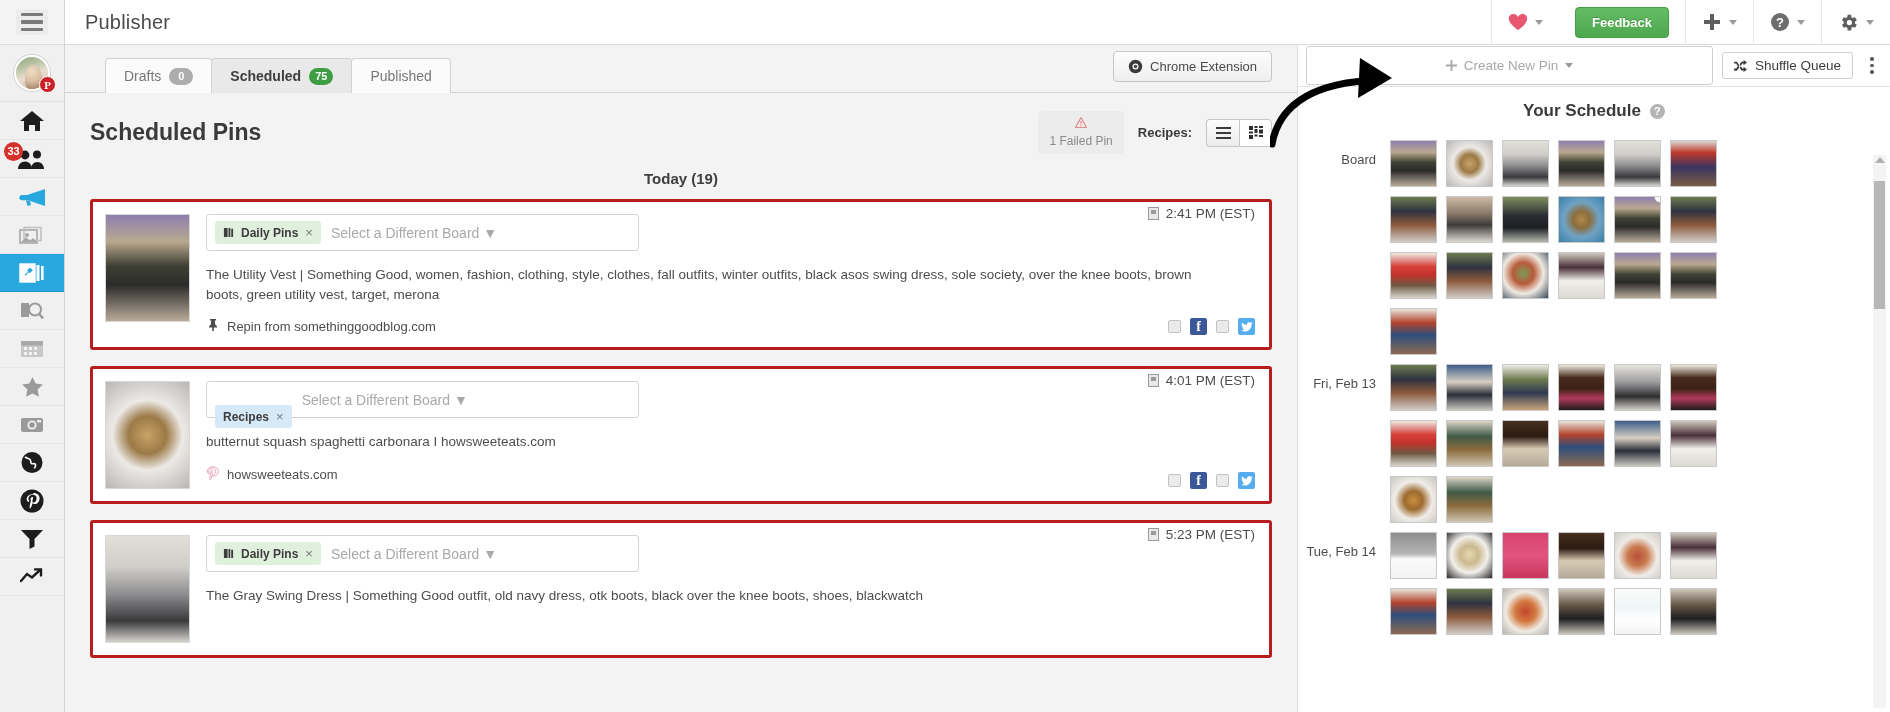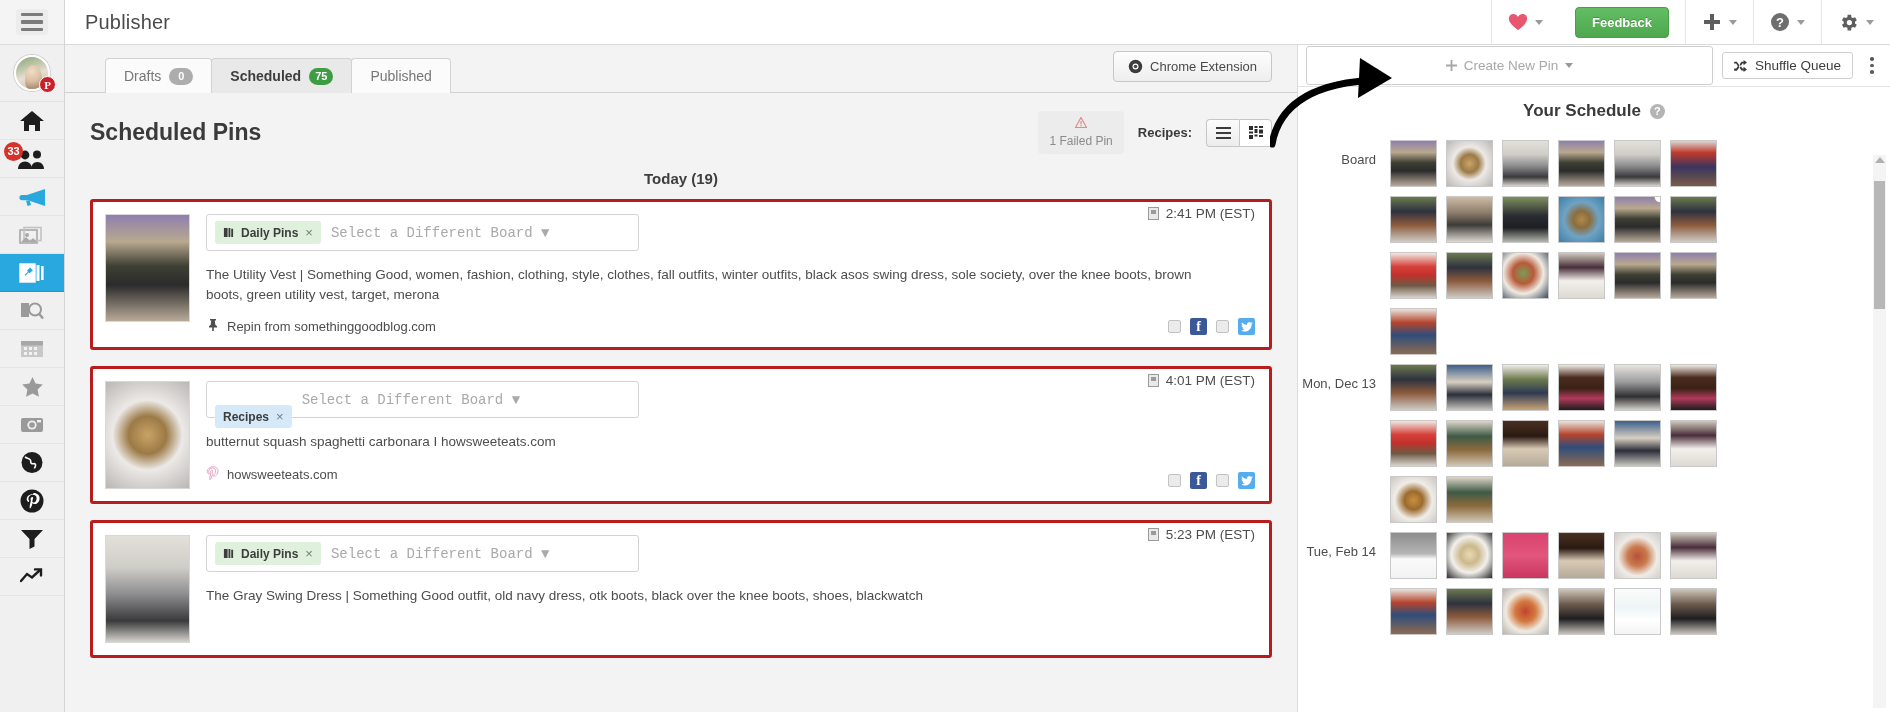--- a/index.html
+++ b/index.html
@@ -128,21 +128,21 @@
     display:flex; align-items:center; border:1px solid #d3d3d3; border-radius:3px;
     height:37px; padding:0 8px; width:433px; background:#fff;
   }
   .board-chip {
     display:flex; align-items:center; gap:7px; border-radius:3px; padding:4px 8px;
     font-size:12px; font-weight:bold; color:#3d3d3d;
   }
   .board-chip.green { background:#dff0dc; }
   .board-chip.blue { background:#d6e9f8;margin-top:34px; }
   .chip-x { color:#7b7b7b; font-size:13px; font-weight:normal; cursor:pointer; }
-  .board-placeholder { color:#a9a9a9; font-size:14px; margin-left:10px; cursor:pointer;font-family:Liberation Mono, monospace; }
+  .board-placeholder { color:#a9a9a9; font-size:14px; margin-left:10px; cursor:pointer; }
   .pin-desc { font-size:13.5px; color:#4d4d4d; line-height:1.45; margin-top:14px; padding-right:30px; }
   .pin-source { display:flex; align-items:center; gap:7px; font-size:13px; color:#4d4d4d; margin-top:14px; }
   .pin-time {
     position:absolute; right:14px; top:4px; display:flex; align-items:center; gap:7px;
     font-size:13.5px; color:#4d4d4d;
   }
   .pin-social { position:absolute; right:14px; bottom:12px; display:flex; align-items:center; gap:9px; }
   .sq-check { width:13px; height:13px; border:1px solid #c2c2c2; background:#ebebeb; border-radius:2px; cursor:pointer; }
   .sq-fb { width:17px; height:17px; background:#3b5998; border-radius:2px; color:#fff;
     font-family:"Liberation Serif", serif; font-weight:bold; font-size:14px;
@@ -632,21 +632,21 @@
             </div>
           </div>
           <div class="sched-row">
             <div class="sched-thumb">
               <span class="ph" style="background:linear-gradient(180deg,#e8e4dc 0%,#b5452e 30%,#2f4d7a 58%,#8d6a52 100%)"></span>
             </div>
           </div>
         </div>
       </div>
       <div class="sched-day">
-        <div class="sched-daylabel">Mon, Dec 13</div>
+        <div class="sched-daylabel">Fri, Feb 13</div>
         <div class="sched-rows">
           <div class="sched-row">
             <div class="sched-thumb">
               <span class="ph" style="background:linear-gradient(180deg,#6b7a4e 0%,#2f3240 32%,#8b5a3c 62%,#cfccc6 100%)"></span>
             </div>
             <div class="sched-thumb">
               <span class="ph" style="background:linear-gradient(180deg,#3d5f8a 0%,#d8cfc2 38%,#2b2f3a 66%,#cac6bf 100%)"></span>
             </div>
             <div class="sched-thumb">
               <span class="ph" style="background:linear-gradient(180deg,#efece6 0%,#6d7a4e 32%,#2f3a52 62%,#c8a477 100%)"></span>

